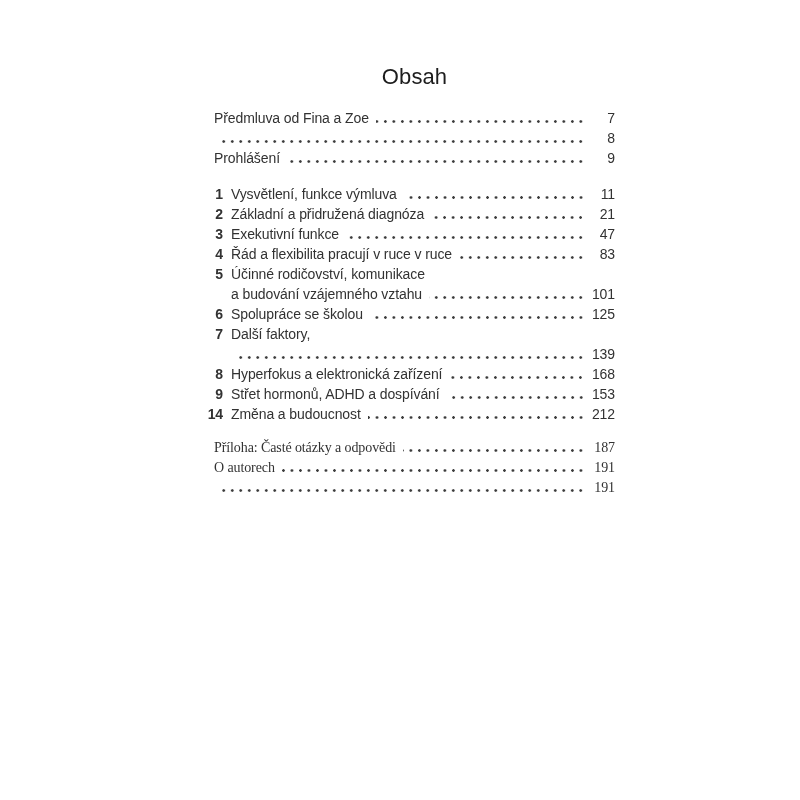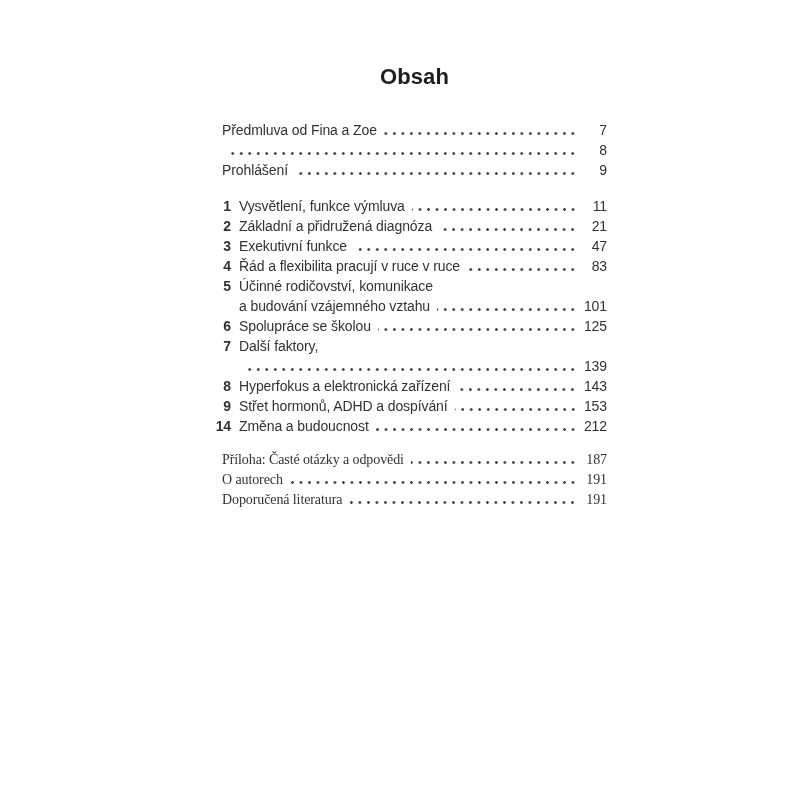--- a/index.html
+++ b/index.html
@@ -18,29 +18,29 @@
     overflow:hidden;
     position:relative;
   }
   .book-page{
     position:absolute;
     left:214px;
     top:62px;
     width:401px;
   }
   .page-title{
-    margin:0 0 28px 0;
+    margin:0 0 16px 0;
     font-size:22px;
     line-height:30px;
-    font-weight:700;
+    font-weight:400;
     text-align:center;
     color:var(--title-color);
     letter-spacing:0.1px;
   }
-  .toc-section{margin:8px;padding:0;}
+  .toc-section{margin:0;padding:0;}
   .sec-chapters{margin-top:16px;}
   .sec-back{margin-top:14px;font-family:Liberation Serif, serif;}
   .toc-row{
     display:flex;
     align-items:baseline;
     line-height:20px;
     font-size:14px;
     letter-spacing:-0.1px;
   }
   .sec-chapters .toc-row{margin-left:-8px;}
@@ -142,21 +142,21 @@
       </div>
       <div class="toc-row">
         <span class="num"></span>
         <span class="leader"></span>
         <span class="pagenum">139</span>
       </div>
       <div class="toc-row">
         <span class="num">8</span>
         <span class="entry-title">Hyperfokus a elektronická zařízení</span>
         <span class="leader"></span>
-        <span class="pagenum">143</span>
+        <span class="pagenum">168</span>
       </div>
       <div class="toc-row">
         <span class="num">9</span>
         <span class="entry-title">Střet hormonů, ADHD a dospívání</span>
         <span class="leader"></span>
         <span class="pagenum">153</span>
       </div>
       <div class="toc-row">
         <span class="num">14</span>
         <span class="entry-title">Změna a budoucnost</span>
@@ -169,18 +169,17 @@
         <span class="entry-title">Příloha: Časté otázky a odpovědi</span>
         <span class="leader"></span>
         <span class="pagenum">187</span>
       </div>
       <div class="toc-row">
         <span class="entry-title">O autorech</span>
         <span class="leader"></span>
         <span class="pagenum">191</span>
       </div>
       <div class="toc-row">
-        <span class="entry-title">Doporučená literatura</span>
         <span class="leader"></span>
         <span class="pagenum">191</span>
       </div>
     </section>
 </main>
 
 </body></html>

